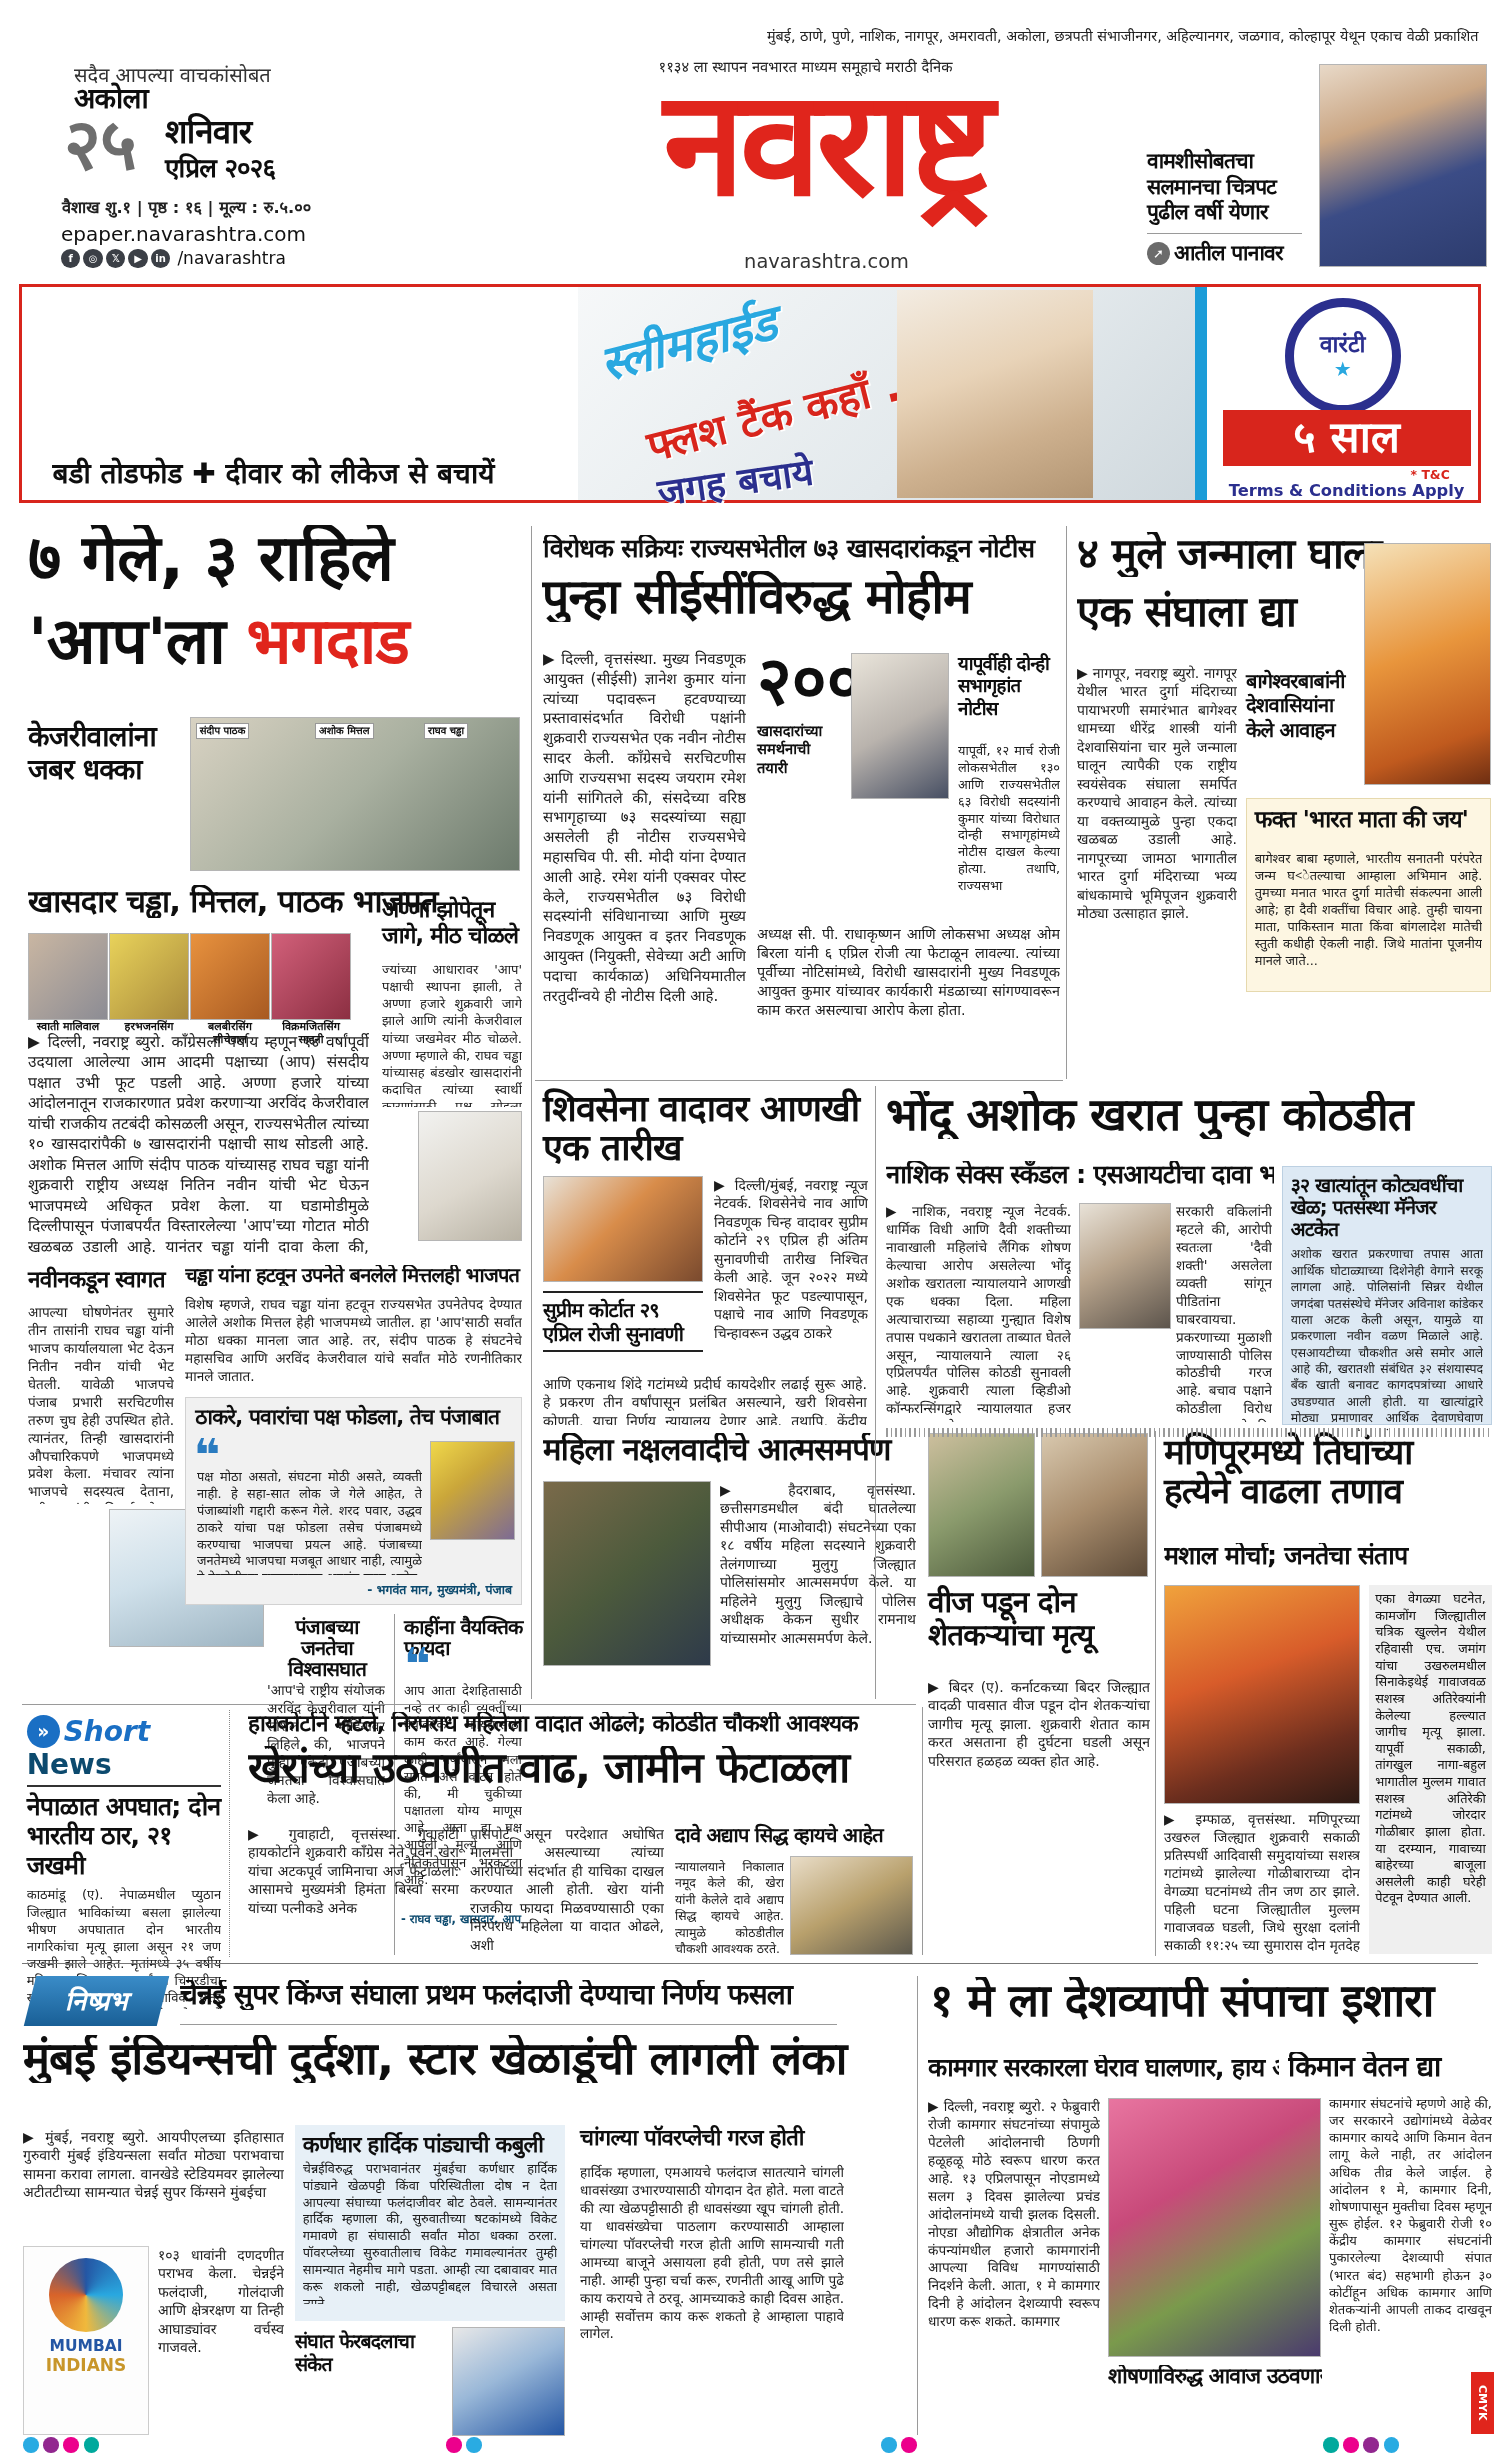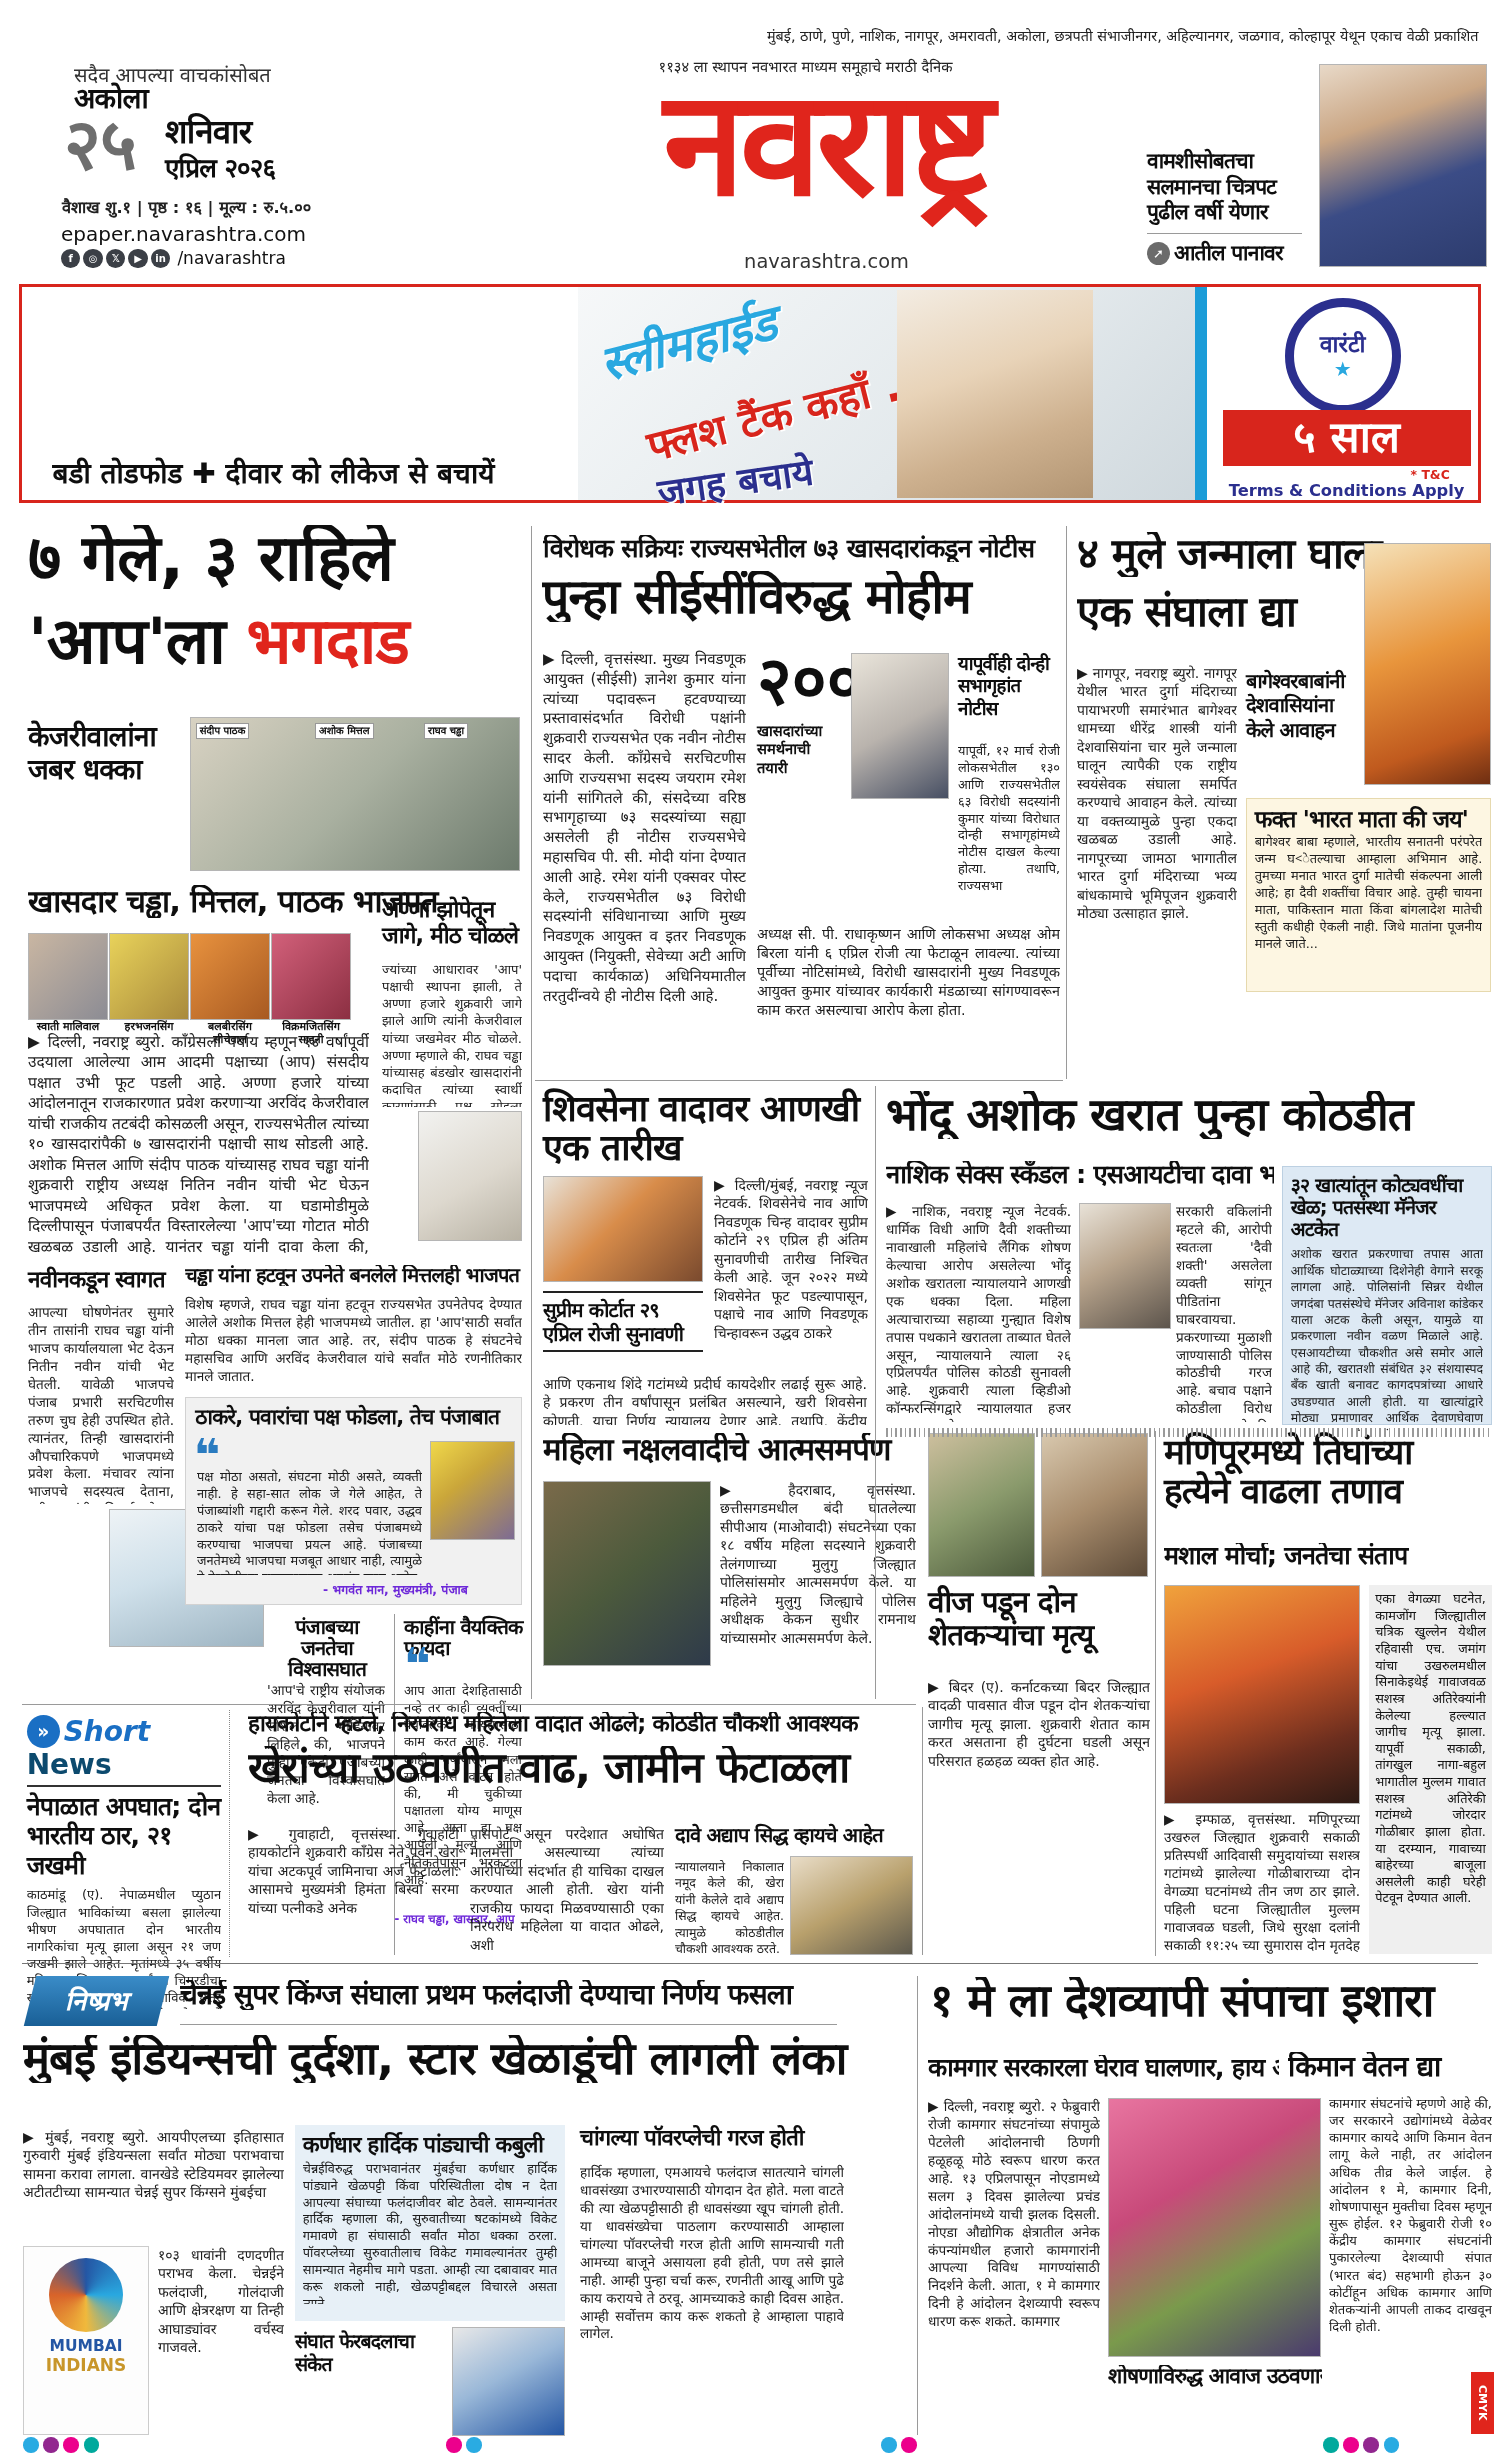--- a/index.html
+++ b/index.html
@@ -13,21 +13,21 @@
 .kick{font-weight:bold;color:#101010}
 .red{color:#e0251c}
 .ph{background:linear-gradient(135deg,#cbbda7 0%,#97a5b4 55%,#5d6d7d 100%);border:0.8px solid #b5b5b5}
 .cap{font-size:11px;font-weight:bold;text-align:center;color:#111;line-height:1.2}
 .vl{position:absolute;width:0.8px;background:#9a9a9a}
 .hr{position:absolute;height:0.8px;background:#9a9a9a}
 .box-blue{background:#dde9f4;border:0.8px solid #bcd0e2}
 .box-gray{background:#f1f1f1;border:0.8px solid #d2d2d2}
 .box-cream{background:#fdf6e2;border:0.8px solid #e6d9ae}
 .qm{font-size:45px;line-height:.8;font-weight:bold;color:#2a7bc0}
-.attrib{font-weight:bold;font-size:12.4px;text-align:center;color:#6d28d9}
+.attrib{font-weight:bold;font-size:12.4px;text-align:right;color:#0c4a6e}
 .chip{position:absolute;background:#fff;border:0.8px solid #999;font-size:10px;font-weight:bold;padding:0 3.1px;line-height:1.4}
 .sic{display:inline-block;width:19.4px;height:19.4px;border-radius:50%;background:#3b3f46;color:#fff;text-align:center;line-height:19.4px;font-size:10px;font-weight:bold;margin-right:3.1px}
 .hatch{background:repeating-linear-gradient(90deg,#9a9a9a 0 1.6px,transparent 1.6px 4.7px)}
 .dot{display:inline-block;width:15.5px;height:15.5px;border-radius:50%;margin-right:4.7px}
 .deckrule{border-top:2.3px solid #222;border-bottom:2.3px solid #222;padding:4.7px 0}
 </style>
 </head>
 <body>
 
 <div id="page">
@@ -200,21 +200,21 @@
   <div class="ab box-gray clip" style="left:1369px;top:1585px;width:123px;height:369px;border:none;background:#efefef;padding:6.2px;font-size:12.8px;line-height:1.3;text-align:justify">एका वेगळ्या घटनेत, कामजोंग जिल्ह्यातील चत्रिक खुल्लेन येथील रहिवासी एच. जमांग यांचा उखरुलमधील सिनाकेइथेई गावाजवळ सशस्त्र अतिरेक्यांनी केलेल्या हल्ल्यात जागीच मृत्यू झाला. यापूर्वी सकाळी, तांगखुल नागा-बहुल भागातील मुल्लम गावात सशस्त्र अतिरेकी गटांमध्ये जोरदार गोळीबार झाला होता. या दरम्यान, गावाच्या बाहेरच्या बाजूला असलेली काही घरेही पेटवून देण्यात आली.</div>
   <div class="ab bd clip" style="left:1164px;top:1811px;width:196px;height:143px;font-size:13.6px">▶ इम्फाळ, वृत्तसंस्था. मणिपूरच्या उखरुल जिल्ह्यात शुक्रवारी सकाळी प्रतिस्पर्धी आदिवासी समुदायांच्या सशस्त्र गटांमध्ये झालेल्या गोळीबाराच्या दोन वेगळ्या घटनांमध्ये तीन जण ठार झाले. पहिली घटना जिल्ह्यातील मुल्लम गावाजवळ घडली, जिथे सुरक्षा दलांनी सकाळी ११:२५ च्या सुमारास दोन मृतदेह ताब्यात घेतले. मणिपुरात दोन मुलांच्या हत्येनंतर मशाल मोर्चा काढण्यात आला. मृत व्यक्तींची ओळख एल. सितलहू आणि एल. हाओलाई अशी पटली आहे. दोघांच्याही शरीरावर गोळ्या लागल्या होत्या आणि त्यांनी लष्करी गणवेश घातला होता.</div>
 
   <div class="vl" style="left:1066px;top:526px;height:553px"></div>
   <div class="ab hl nw clip" style="left:1077px;top:532px;width:416px;font-size:42px">४ मुले जन्माला घाला,</div>
   <div class="ab hl nw clip" style="left:1077px;top:590px;width:416px;font-size:42px">एक संघाला द्या</div>
   <div class="ab bd clip" style="left:1077px;top:664px;width:160px;height:416px;font-size:14px">▶ नागपूर, नवराष्ट्र ब्युरो. नागपूर येथील भारत दुर्गा मंदिराच्या पायाभरणी समारंभात बागेश्वर धामच्या धीरेंद्र शास्त्री यांनी देशवासियांना चार मुले जन्माला घालून त्यापैकी एक राष्ट्रीय स्वयंसेवक संघाला समर्पित करण्याचे आवाहन केले. त्यांच्या या वक्तव्यामुळे पुन्हा एकदा खळबळ उडाली आहे. नागपूरच्या जामठा भागातील भारत दुर्गा मंदिराच्या भव्य बांधकामाचे भूमिपूजन शुक्रवारी मोठ्या उत्साहात झाले.</div>
   <div class="ab hl" style="left:1246px;top:669px;width:113px;font-size:20px;line-height:1.22">बागेश्वरबाबांनी देशवासियांना केले आवाहन</div>
   <div class="ab ph" style="left:1364px;top:543px;width:127px;height:242px;background:linear-gradient(160deg,#f5e1b8 0%,#e8953c 45%,#c05a1e 80%,#6e2e12 100%)"></div>
   <div class="ab box-cream" style="left:1246px;top:798px;width:245px;height:194px;padding:7.8px">
-    <div class="hl" style="font-size:23px;margin-bottom:3px">फक्त 'भारत माता की जय'</div>
+    <div class="hl" style="font-size:23px;margin-bottom:20px">फक्त 'भारत माता की जय'</div>
     <div class="bd clip" style="font-size:12.8px;height:133px">बागेश्वर बाबा म्हणाले, भारतीय सनातनी परंपरेत जन्म घ&lt;ेतल्याचा आम्हाला अभिमान आहे. तुमच्या मनात भारत दुर्गा मातेची संकल्पना आली आहे; हा दैवी शक्तींचा विचार आहे. तुम्ही चायना माता, पाकिस्तान माता किंवा बांगलादेश मातेची स्तुती कधीही ऐकली नाही. जिथे मातांना पूजनीय मानले जाते...</div>
   </div>
 
   <div class="vl" style="left:875px;top:1086px;height:613px"></div>
   <div class="ab hl nw clip" style="left:886px;top:1091px;width:607px;font-size:45px">भोंदू अशोक खरात पुन्हा कोठडीत</div>
   <div class="ab hl nw clip" style="left:886px;top:1161px;width:388px;font-size:25.6px">नाशिक सेक्स स्कँडल : एसआयटीचा दावा भक्कम</div>
   <div class="ab bd clip" style="left:886px;top:1203px;width:185px;height:219px;font-size:13.6px">▶ नाशिक, नवराष्ट्र न्यूज नेटवर्क. धार्मिक विधी आणि दैवी शक्तीच्या नावाखाली महिलांचे लैंगिक शोषण केल्याचा आरोप असलेल्या भोंदू अशोक खरातला न्यायालयाने आणखी एक धक्का दिला. महिला अत्याचाराच्या सहाव्या गुन्ह्यात विशेष तपास पथकाने खरातला ताब्यात घेतले असून, न्यायालयाने त्याला २६ एप्रिलपर्यंत पोलिस कोठडी सुनावली आहे. शुक्रवारी त्याला व्हिडीओ कॉन्फरन्सिंगद्वारे न्यायालयात हजर करण्यात आले.</div>
   <div class="ab ph" style="left:1079px;top:1203px;width:92px;height:126px;background:linear-gradient(150deg,#e8e2d8 0%,#b8a48c 45%,#5c544c 100%)"></div>
   <div class="ab bd clip" style="left:1176px;top:1203px;width:96px;height:219px;font-size:13.6px">सरकारी वकिलांनी म्हटले की, आरोपी स्वतःला 'दैवी शक्ती' असलेला व्यक्ती सांगून पीडितांना घाबरवायचा. प्रकरणाच्या मुळाशी जाण्यासाठी पोलिस कोठडीची गरज आहे. बचाव पक्षाने कोठडीला विरोध करताना म्हटले की, प्रत्येक गुन्ह्यात 'पाणी आणि पेढे' अशीच सारखी कथा सांगितली जात आहे व एसआयटीकडे कोणताही ठोस नवा पुरावा नाही.</div>
   <div class="ab box-blue" style="left:1282px;top:1166px;width:210px;height:259px;padding:7.8px">

